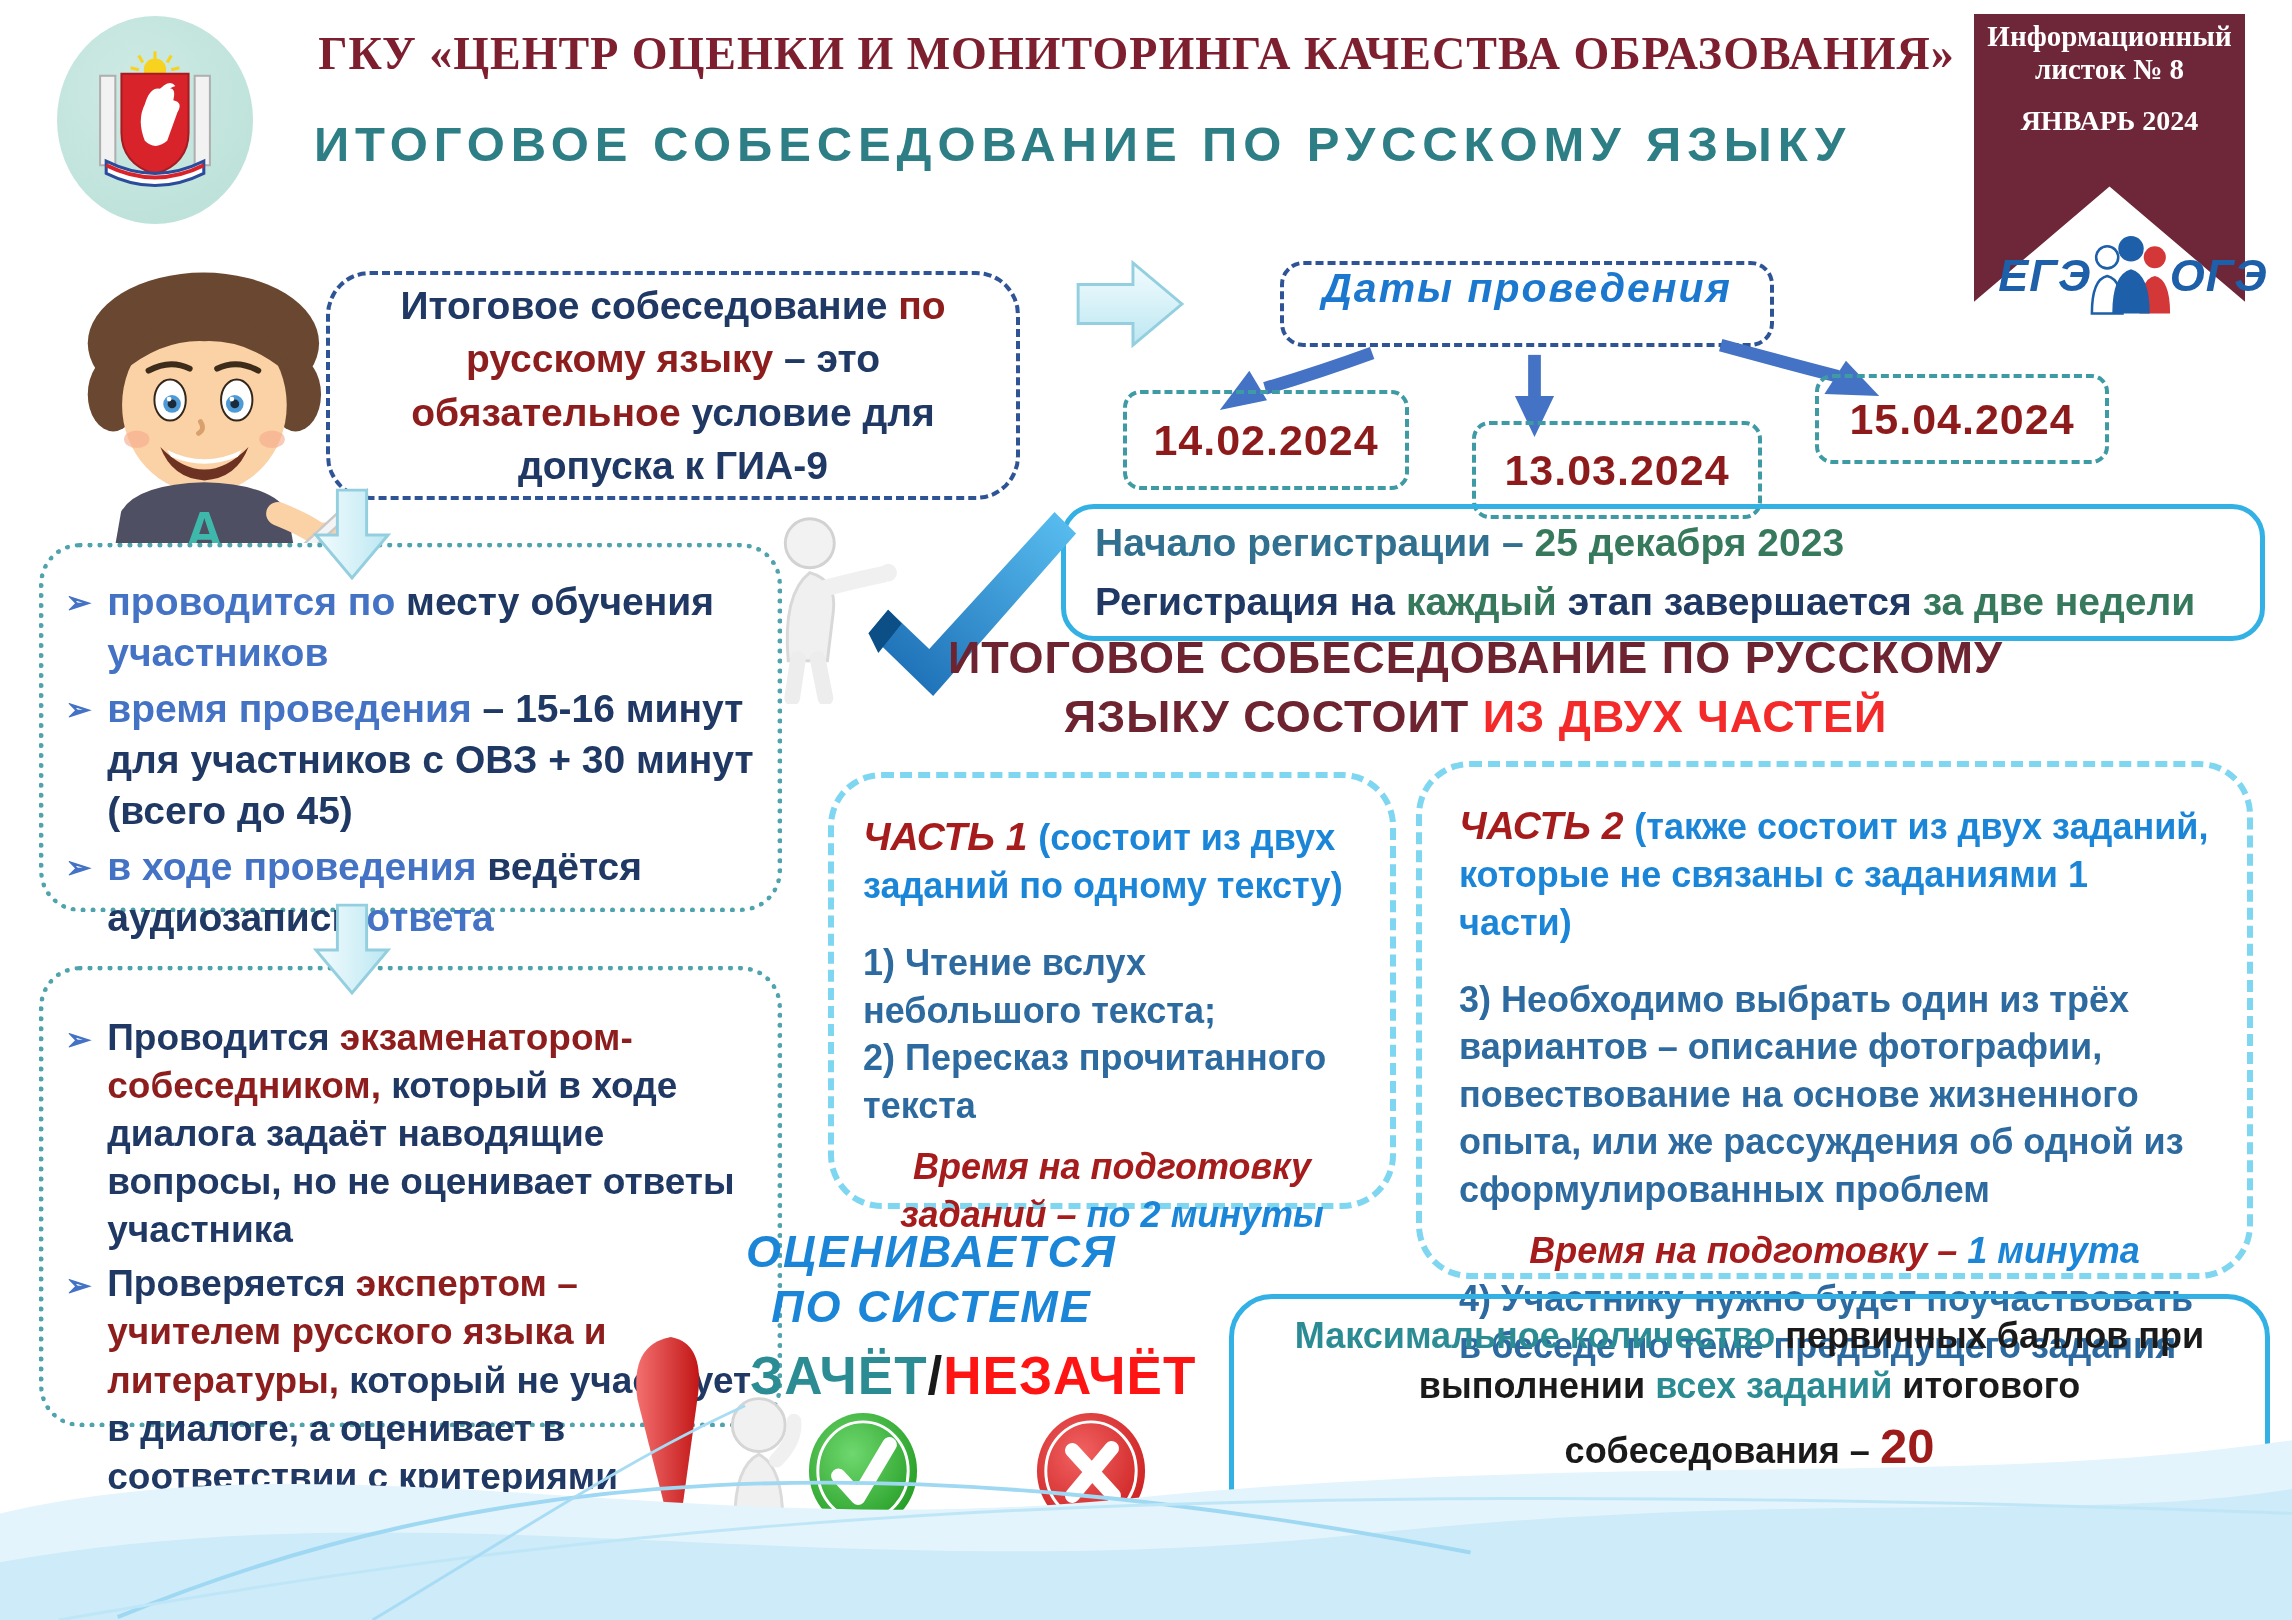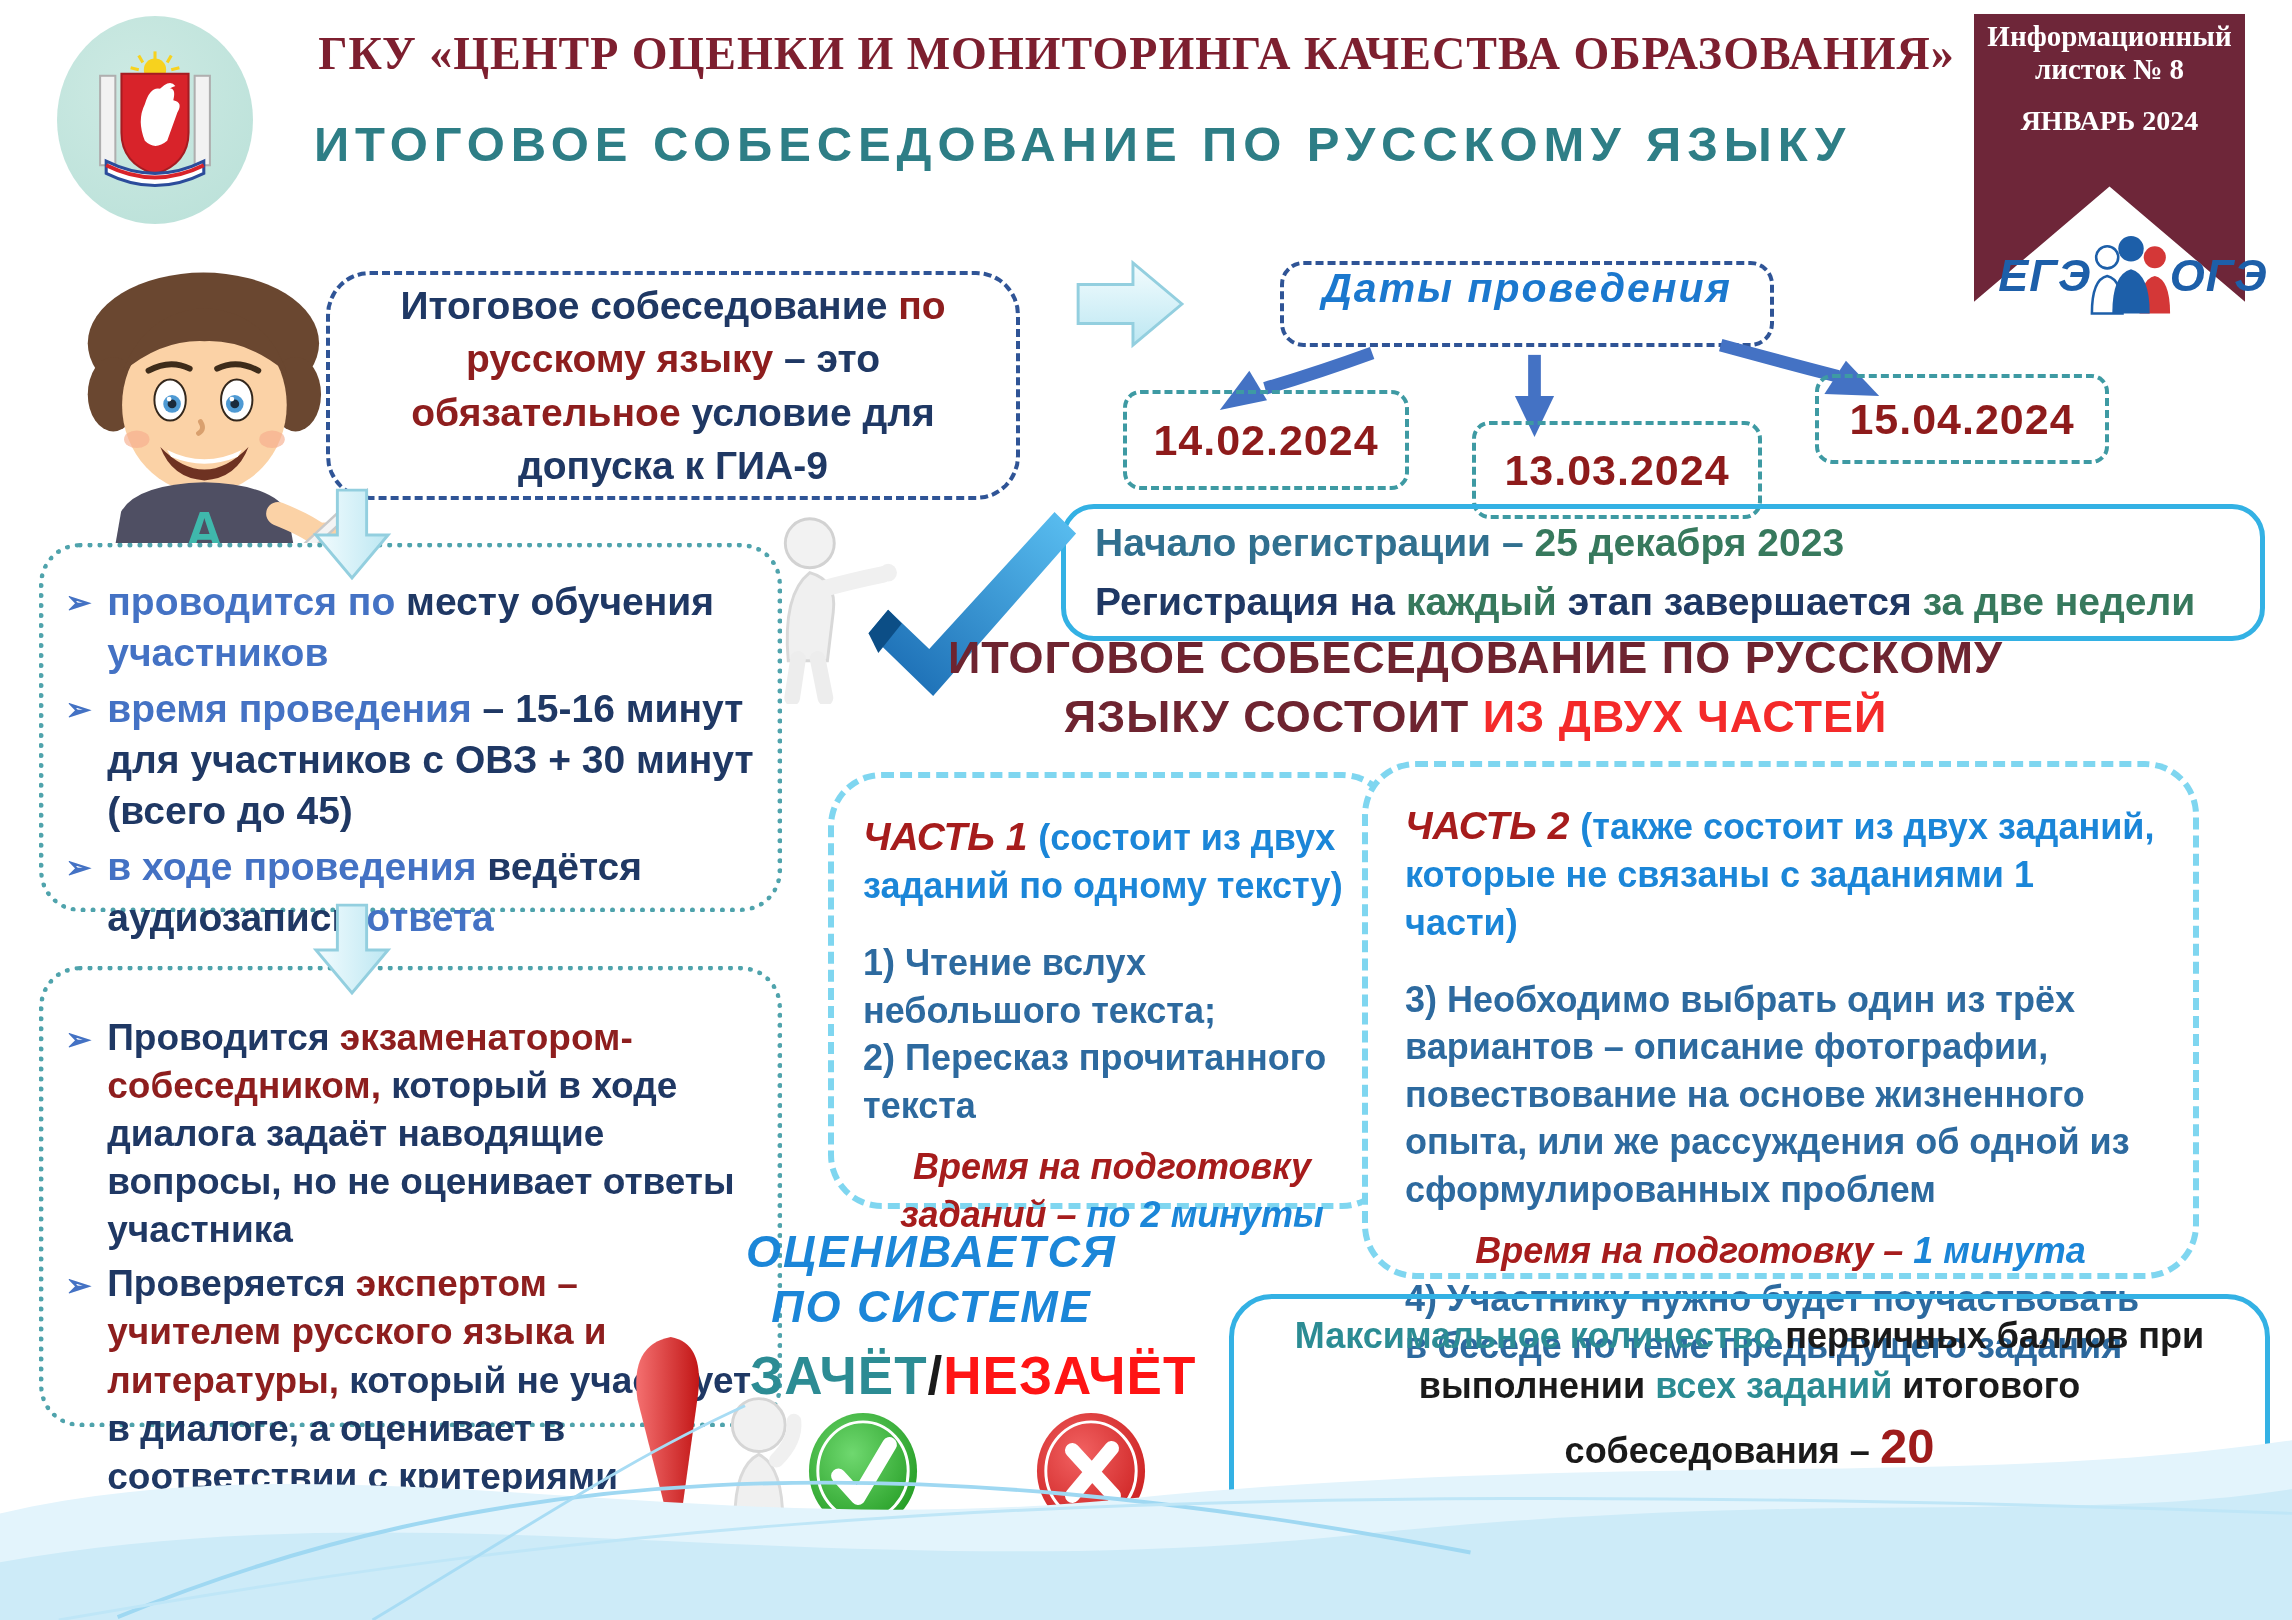--- a/index.html
+++ b/index.html
@@ -58,21 +58,21 @@
   .rules1{left:39px;top:543px;width:743px;height:369px;padding:29px 17.6px 7.8px 21.6px;font-size:39px;line-height:1.3}
   .rules2{left:39px;top:966px;width:743px;height:461px;padding:43px 17.6px 7.8px 21.6px;font-size:37px;line-height:1.3}
   .bullet-row{display:flex;gap:15.7px;margin-bottom:5.9px}
   .bullet-mark{color:#4472C4;font-size:31px;padding-top:5.9px;flex:0 0 auto}
 
   .parts-heading{left:863px;top:629px;width:1225px;text-align:center;font-size:45px;line-height:1.3;
                  color:#6E2430;letter-spacing:1px;z-index:4}
 
   .part-box{border:6.9px dashed #7FD6F0;border-radius:54px;font-size:36px;line-height:1.32;background:#fff}
   .part1{left:828px;top:772px;width:568px;height:437px;padding:33px 29px}
-  .part2{left:1362px;top:761px;width:837px;height:518px;padding:33px 37px}
+  .part2{left:1416px;top:761px;width:837px;height:518px;padding:33px 37px}
   .part-title{text-align:left}
   .pt-red{color:#A61C1C;font-style:italic;font-size:39px}
   .pt-blue{color:#1B86D8}
   .part-items{margin-top:29px;color:#2D6A9F}
   .time-line{text-align:center;font-style:italic;margin-top:14px}
 
   .eval-title{left:706px;top:1225px;width:451px;text-align:center;font-size:45px;font-style:italic;
               color:#1B86D8;line-height:1.22;letter-spacing:2px}
   .verdict{left:750px;top:1345px;width:480px;text-align:left;font-size:53px;letter-spacing:1px}
 

